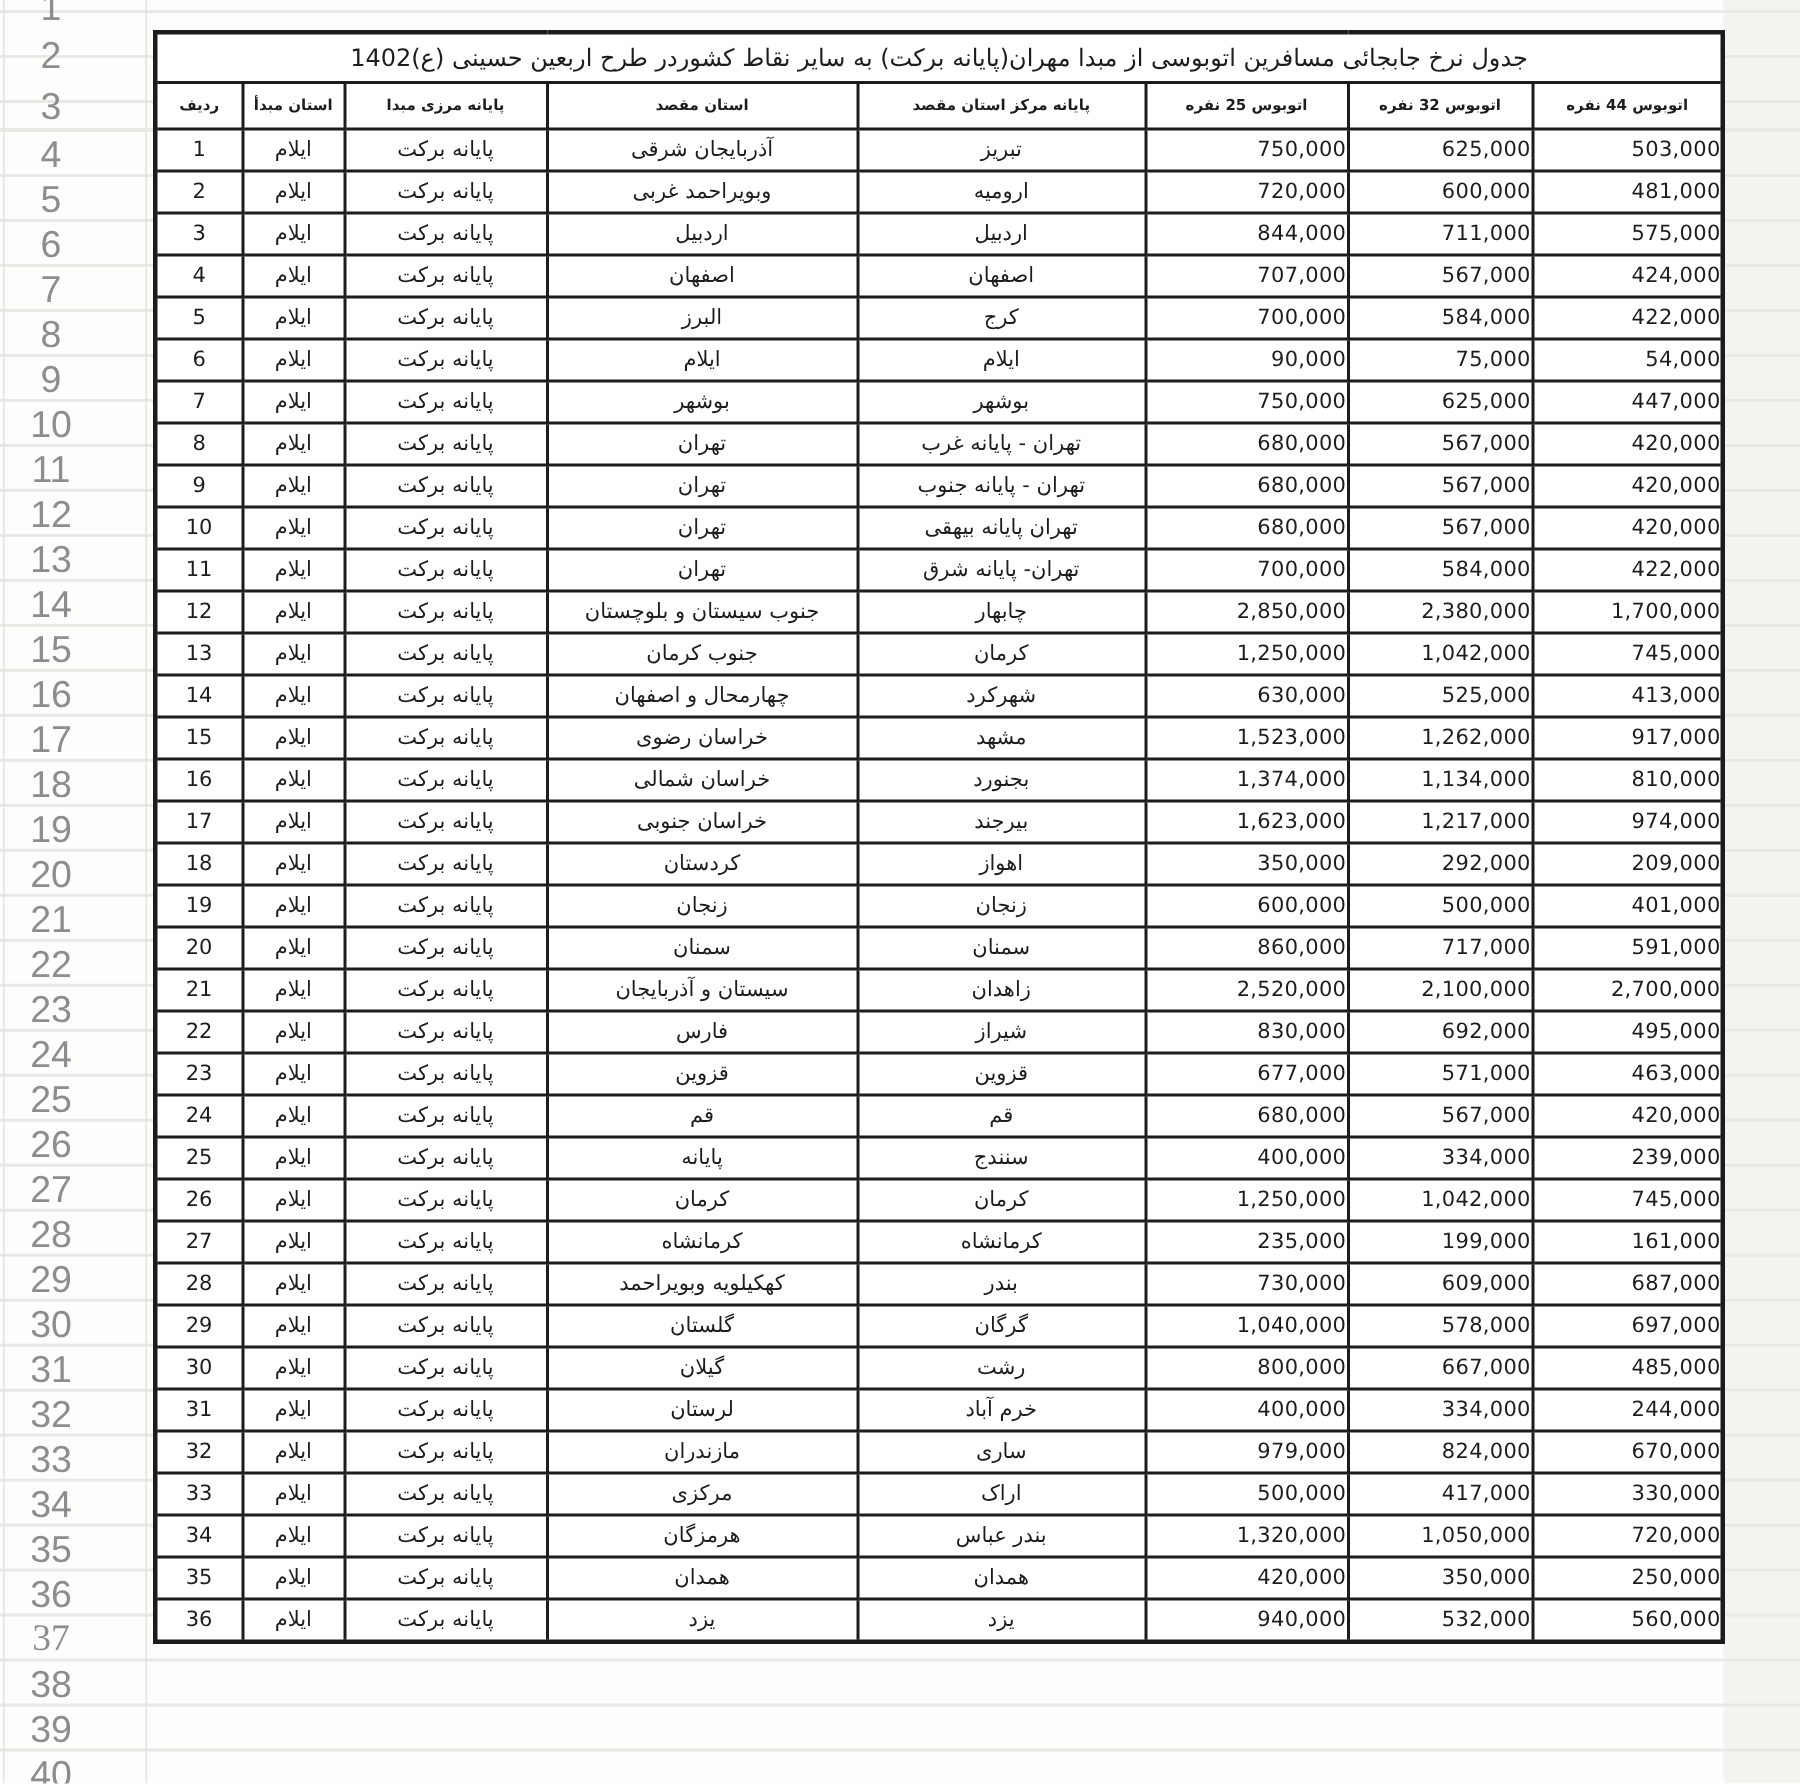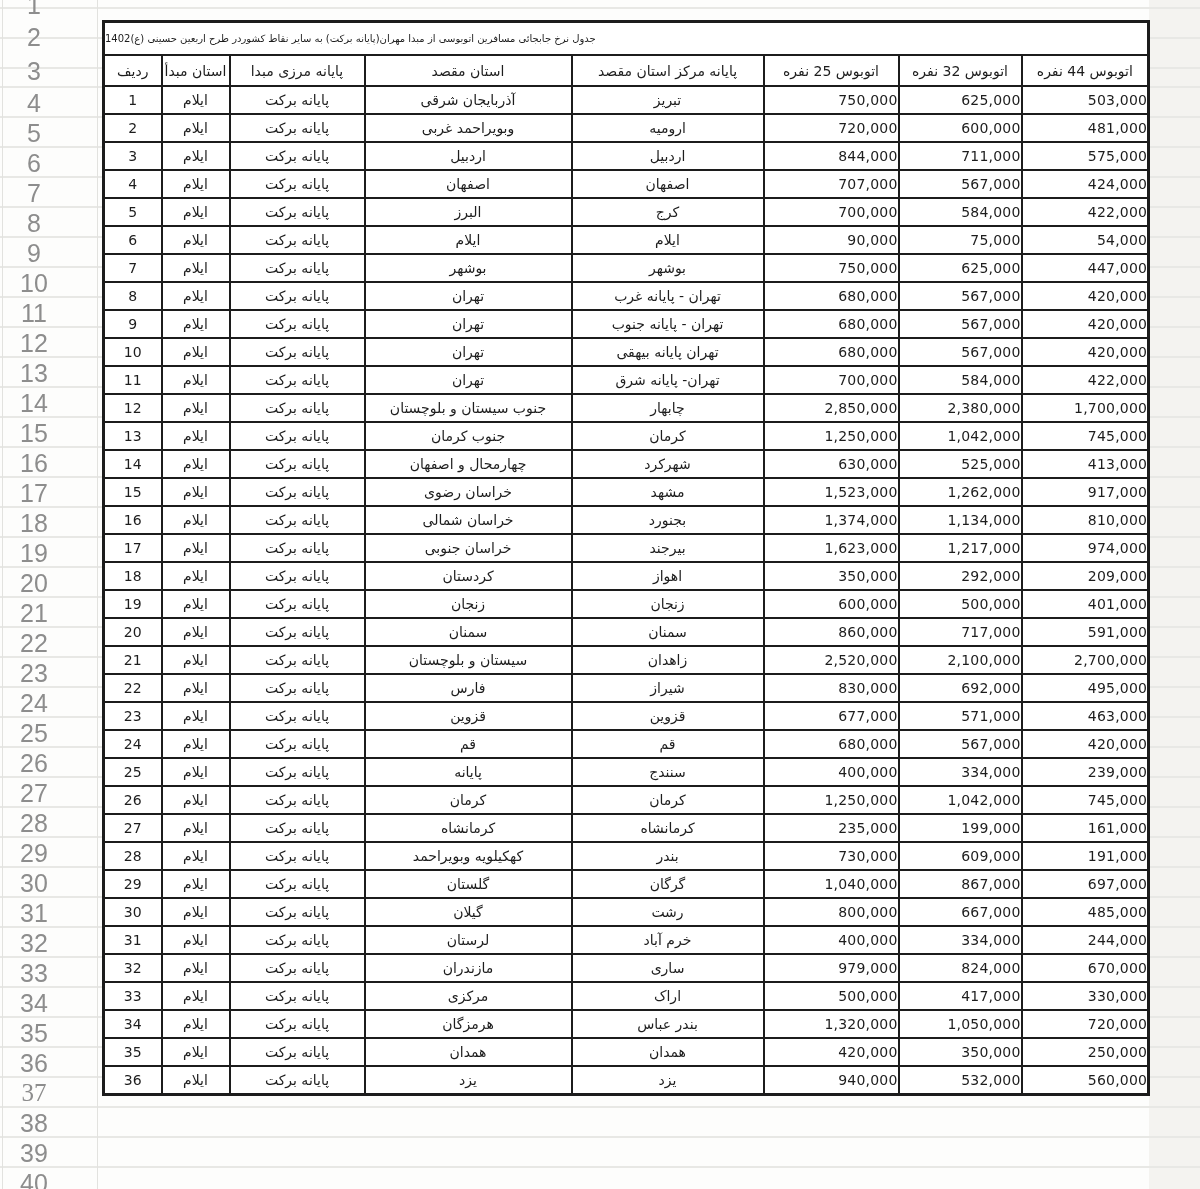--- a/index.html
+++ b/index.html
@@ -36,22 +36,22 @@
     position:absolute;left:102px;top:20px;z-index:4;
     border-collapse:collapse;table-layout:fixed;width:1045px;
     background:#ffffff;
     border:3px solid #1c1c1c;
   }
   table.fare td,table.fare th{
     border:2px solid #1c1c1c;background:#ffffff;
     padding:0;overflow:hidden;white-space:nowrap;
     color:#1d1d1d;font-weight:normal;
   }
-  tr.title-row td{height:31px;text-align:left;direction:rtl;font-size:10px;}
-  tr.header-row th{height:29px;text-align:center;direction:rtl;font-size:14px;}
+  tr.title-row td{height:31px;text-align:center;direction:rtl;font-size:16px;}
+  tr.header-row th{height:29px;text-align:center;direction:rtl;font-size:10px;font-weight:bold;}
   tr.data-row td{height:26px;font-size:14px;}
   td.c-center{text-align:center;direction:rtl;}
   td.c-num{text-align:center;direction:ltr;font-size:14px;}
   td.c-price{text-align:right;direction:ltr;padding-right:10px;font-size:15px;letter-spacing:0.2px;}
 </style>
 </head>
 <body>
 
 <div class="right-strip"></div>
 <div class="gridlines"></div>
@@ -344,21 +344,21 @@
     <td class="c-center">سمنان</td>
     <td class="c-price">860,000</td>
     <td class="c-price">717,000</td>
     <td class="c-price">591,000</td>
   </tr>
 
   <tr class="data-row">
     <td class="c-num">21</td>
     <td class="c-center">ایلام</td>
     <td class="c-center">پایانه برکت</td>
-    <td class="c-center">سیستان و بلوچستان</td>
+    <td class="c-center">سیستان و آذربایجان</td>
     <td class="c-center">زاهدان</td>
     <td class="c-price">2,520,000</td>
     <td class="c-price">2,100,000</td>
     <td class="c-price">2,700,000</td>
   </tr>
 
   <tr class="data-row">
     <td class="c-num">22</td>
     <td class="c-center">ایلام</td>
     <td class="c-center">پایانه برکت</td>
@@ -425,31 +425,31 @@
   </tr>
 
   <tr class="data-row">
     <td class="c-num">28</td>
     <td class="c-center">ایلام</td>
     <td class="c-center">پایانه برکت</td>
     <td class="c-center">کهکیلویه وبویراحمد</td>
     <td class="c-center">بندر</td>
     <td class="c-price">730,000</td>
     <td class="c-price">609,000</td>
-    <td class="c-price">191,000</td>
+    <td class="c-price">687,000</td>
   </tr>
 
   <tr class="data-row">
     <td class="c-num">29</td>
     <td class="c-center">ایلام</td>
     <td class="c-center">پایانه برکت</td>
     <td class="c-center">گلستان</td>
     <td class="c-center">گرگان</td>
     <td class="c-price">1,040,000</td>
-    <td class="c-price">867,000</td>
+    <td class="c-price">578,000</td>
     <td class="c-price">697,000</td>
   </tr>
 
   <tr class="data-row">
     <td class="c-num">30</td>
     <td class="c-center">ایلام</td>
     <td class="c-center">پایانه برکت</td>
     <td class="c-center">گیلان</td>
     <td class="c-center">رشت</td>
     <td class="c-price">800,000</td>

